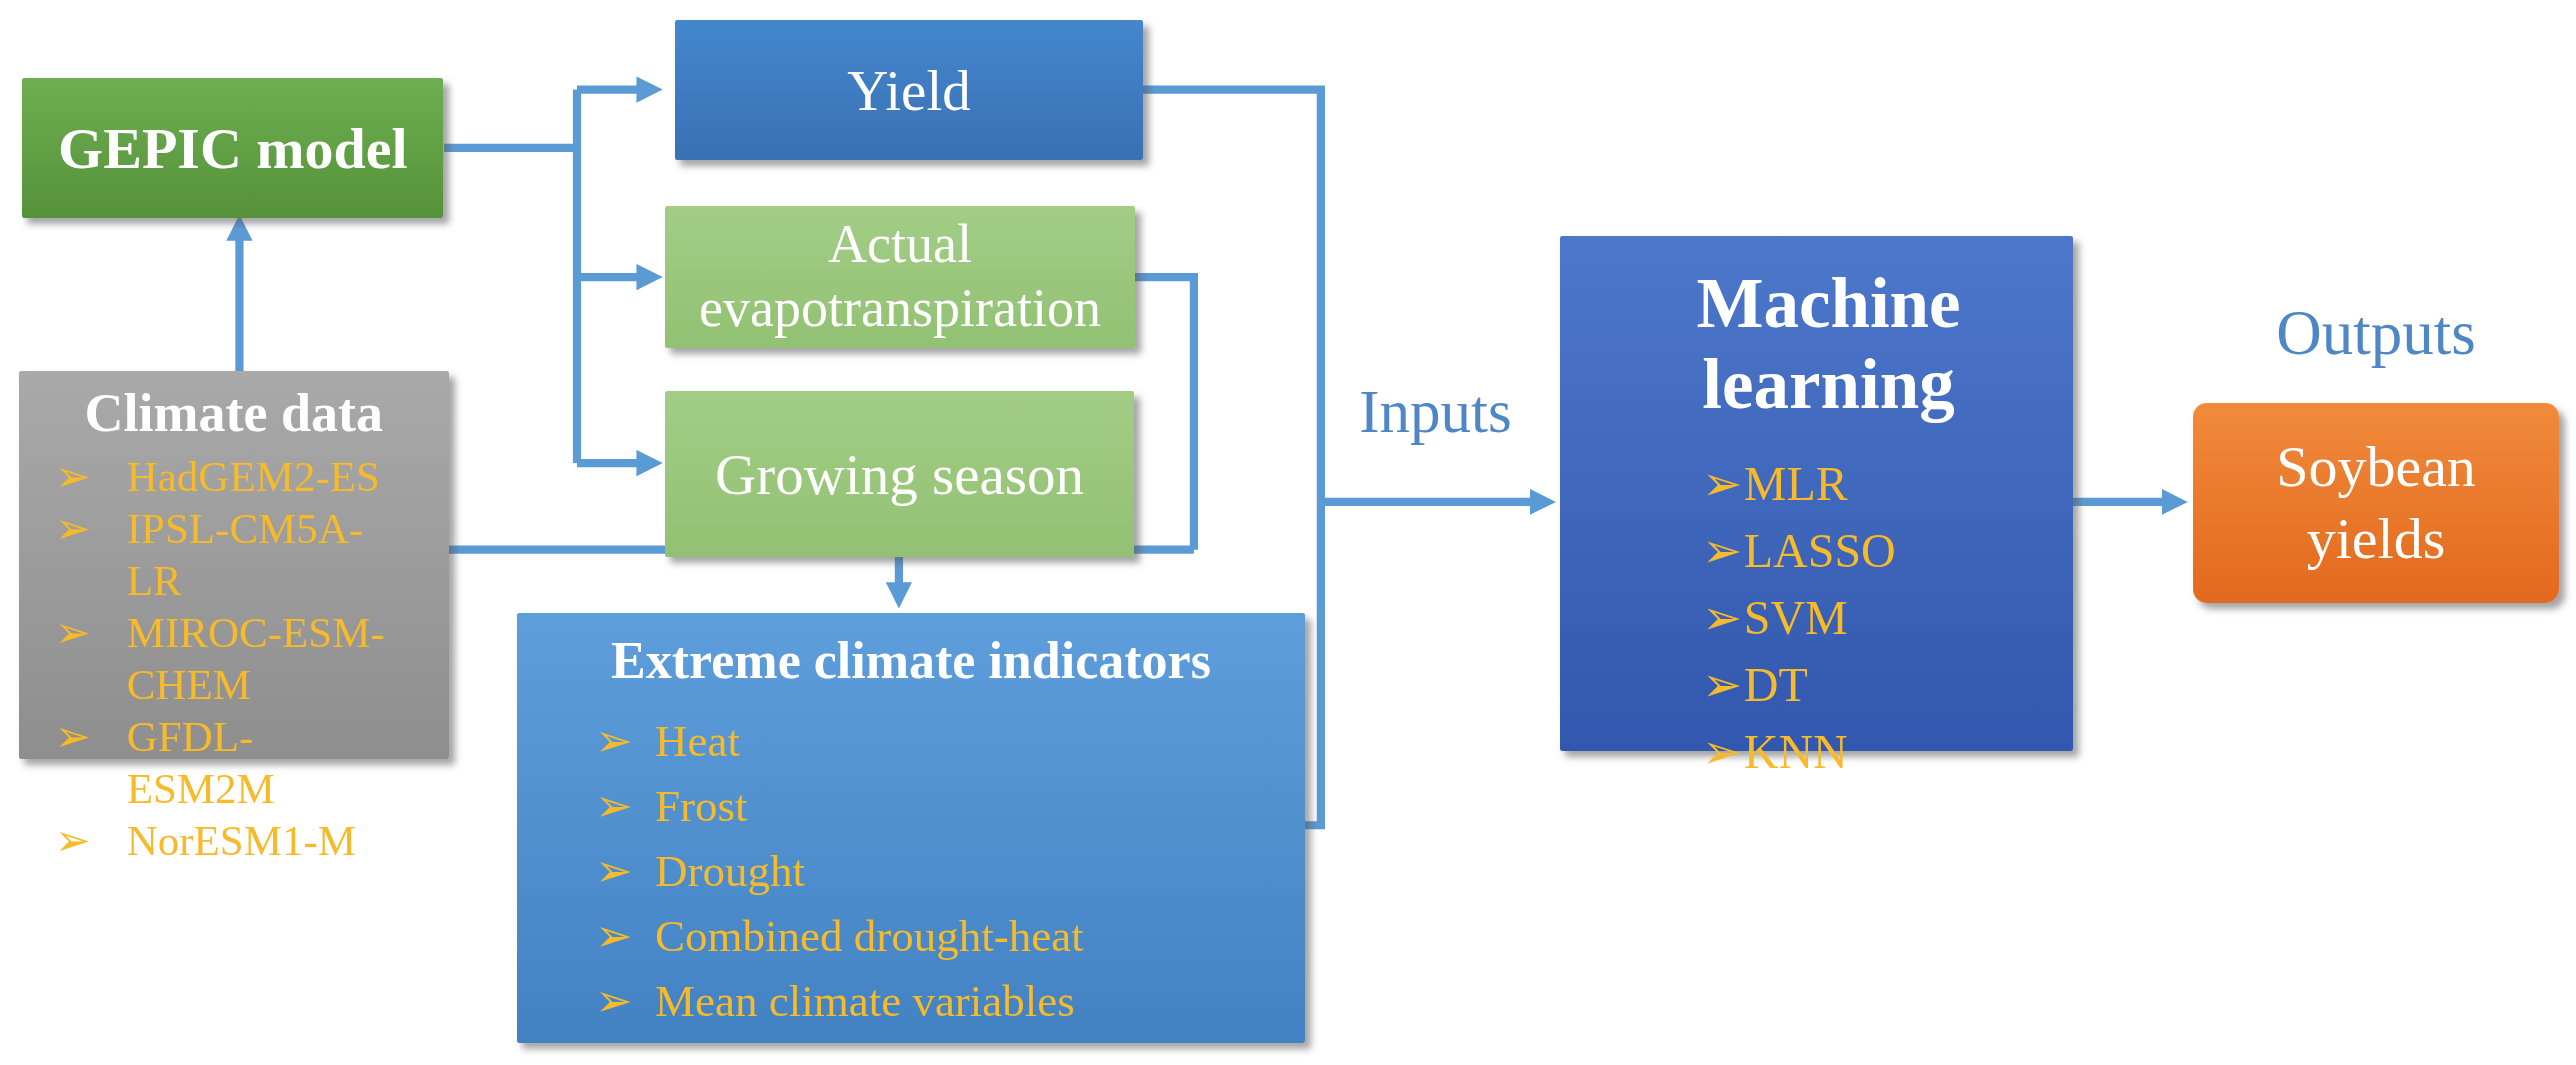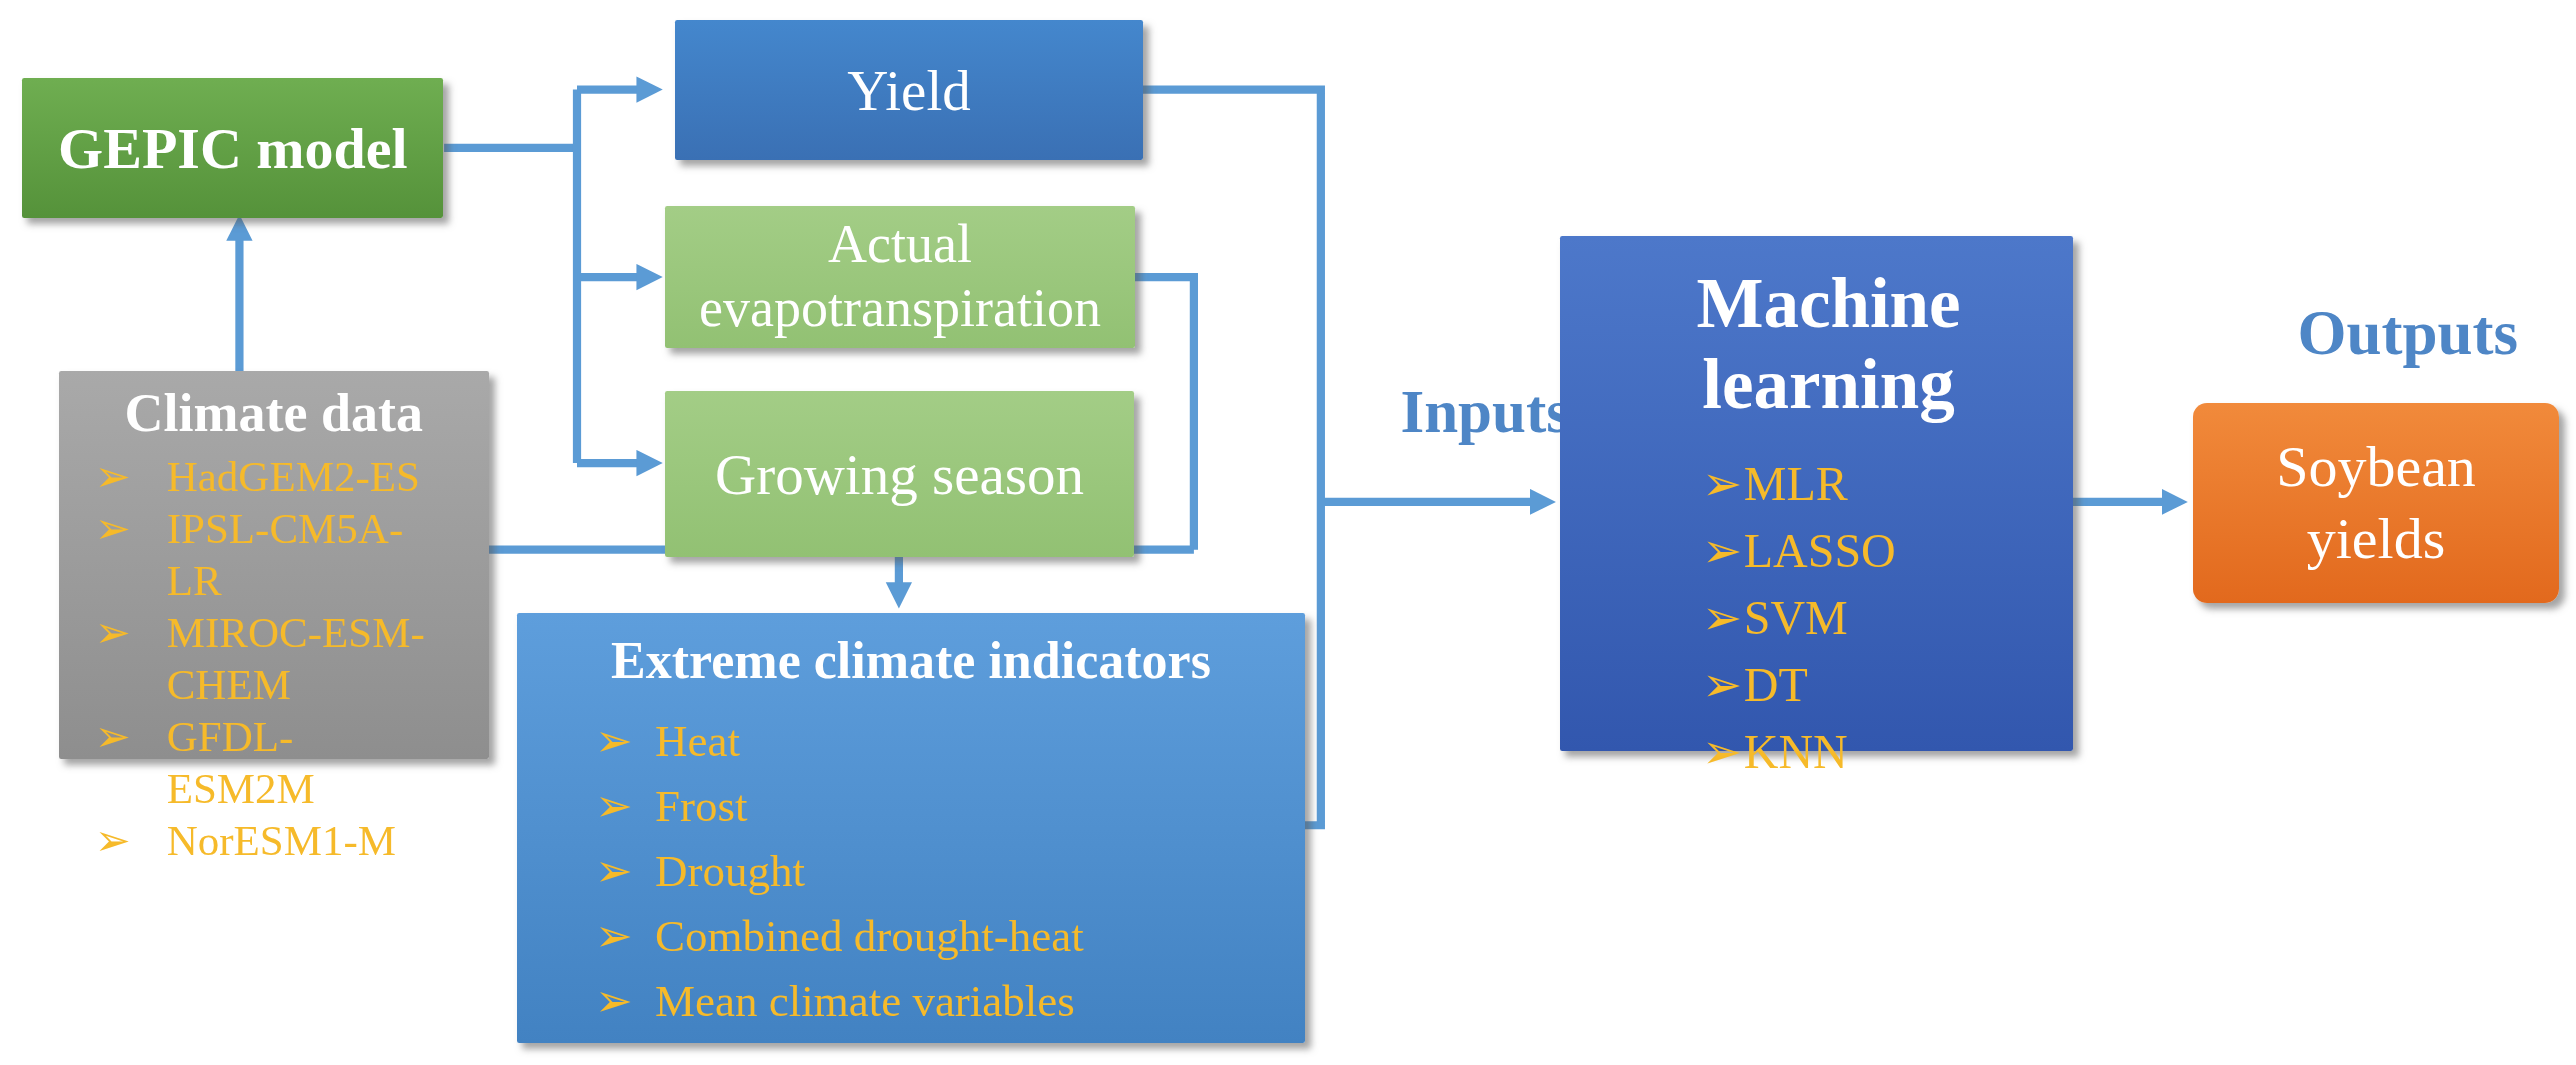--- a/index.html
+++ b/index.html
@@ -28,21 +28,21 @@
     position:absolute; box-sizing:border-box; color:#ffffff;
     box-shadow:5.2px 6px 7.5px rgba(90,90,90,0.55);
     border-radius:2.2px;
   }
   .center-label{display:flex; align-items:center; justify-content:center; text-align:center;}
 
   .gepic{left:22.4px; top:78px; width:421px; height:140px;
     background:linear-gradient(180deg,var(--gepic-top),var(--gepic-bot));
     font-size:58px; font-weight:bold;}
   .climate{left:18.7px; top:371px; width:430px; height:388px;
-    background:linear-gradient(180deg,var(--climate-top),var(--climate-bot));margin-left:40px;}
+    background:linear-gradient(180deg,var(--climate-top),var(--climate-bot));}
   .yield{left:665px; top:20px; width:468px; height:140px;
     background:linear-gradient(180deg,var(--yield-top),var(--yield-bot));
     font-size:57px;margin-left:10px;}
   .evap{left:665px; top:206px; width:470px; height:142px;
     background:linear-gradient(180deg,var(--lgreen-top),var(--lgreen-bot));
     font-size:54px; line-height:1.18;}
   .season{left:665px; top:391px; width:469px; height:166px;
     background:linear-gradient(180deg,var(--lgreen-top),var(--lgreen-bot));
     font-size:57px;}
   .extreme{left:517px; top:613px; width:788px; height:430px;
@@ -64,21 +64,21 @@
 
   .climate ul.golds{margin:7.5px 0 0 36px; width:344px; font-size:43px; line-height:52px;}
   .climate ul.golds li{padding-left:72px;}
   .extreme ul.golds{margin:19.4px 0 0 78px; width:643px; font-size:45px; line-height:65px;}
   .extreme ul.golds li{padding-left:60px;}
   .ml ul.golds{margin:25px 0 0 142px; width:351px; font-size:48px; line-height:67px;}
   .ml ul.golds li{padding-left:0;}
   .ml ul.golds .chev{position:static; margin-right:1.5px;}
 
   .flow-label{
-    position:absolute; color:var(--label-blue); font-weight:bold; text-align:right;
+    position:absolute; color:var(--label-blue); font-weight:normal; text-align:center;
   }
   .inputs{left:1301px; top:377px; width:269px; font-size:61px;}
   .outputs{left:2234px; top:297px; width:284px; font-size:63px;}
 </style>
 </head>
 <body>
 
 <div class="canvas">
 
   <svg class="wires" viewBox="0 0 3448 1426" xmlns="http://www.w3.org/2000/svg">

